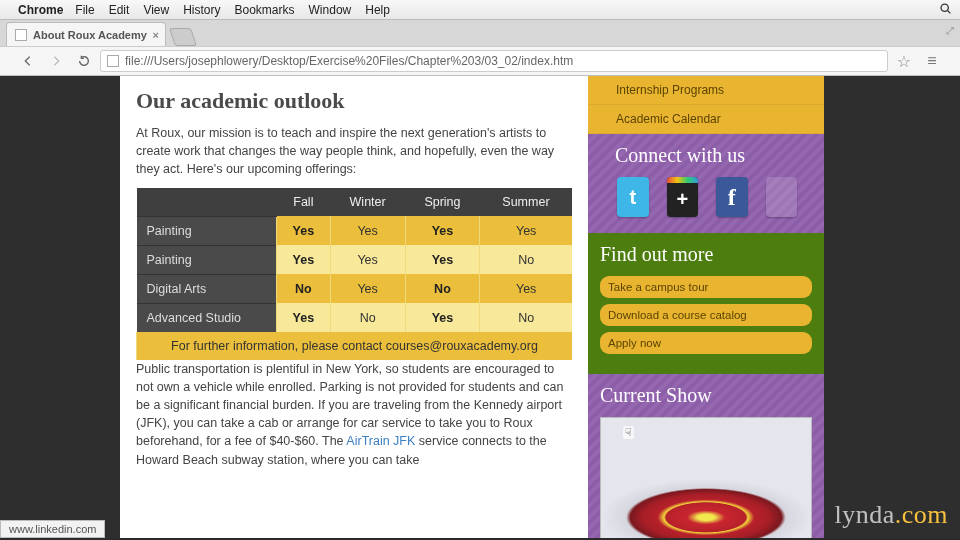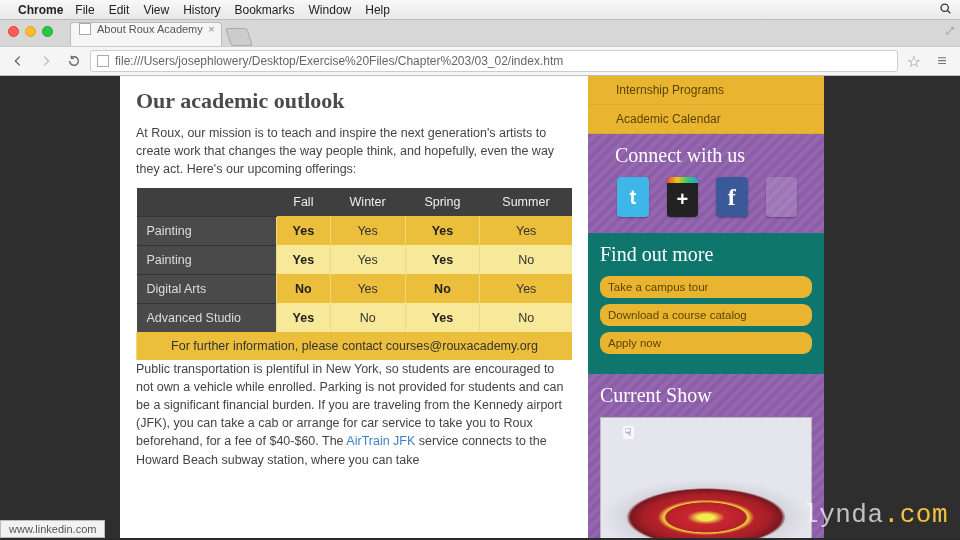--- a/index.html
+++ b/index.html
@@ -14,27 +14,27 @@
 .mac-menubar .search svg { width: 13px; height: 13px; }
 
 
 .chrome-window { background: #fff; }
 .tabbar { height: 26px; background: #d7d7d7; display: flex; align-items: flex-end; padding-left: 6px; position: relative; }
 .traffic { position: absolute; left: 8px; top: 6px; display: flex; gap: 6px; }
 .traffic span { width: 11px; height: 11px; border-radius: 50%; display: inline-block; }
 .traffic .r { background: #ff5f57; border:1px solid #e23f34;}
 .traffic .y { background: #ffbd2e; border:1px solid #e0a022;}
 .traffic .g { background: #28c940; border:1px solid #1fa52f;}
-.tab { margin-left: 64px; height: 24px; background: #f5f5f5; border: 1px solid #bcbcbc; border-bottom: none; border-radius: 4px 4px 0 0; display: flex; align-items: flex-start; padding: 0 18px 0 8px; font-size: 11px; color: #555; position: relative; min-width: 140px; }
+.tab { height: 24px; background: #f5f5f5; border: 1px solid #bcbcbc; border-bottom: none; border-radius: 4px 4px 0 0; display: flex; align-items: center; padding: 0 18px 0 8px; font-size: 11px; color: #555; position: relative; min-width: 140px; font-weight: bold; }
 .tab .fav { width: 12px; height: 12px; border: 1px solid #aaa; margin-right: 6px; background: #fff; }
 .tab .close { position: absolute; right: 6px; color: #888; font-size: 11px; }
 .newtab { width: 22px; height: 18px; background: #ccc; border: 1px solid #aaa; margin-left: 6px; border-radius: 3px; transform: skewX(18deg); }
 .tabbar .winmax { position:absolute; right:6px; top:5px; color:#888; font-size:10px;}
 
-.toolbar { height: 30px; background: #f5f5f5; border-top: 1px solid #ccc; border-bottom: 1px solid #bfbfbf; display: flex; align-items: center; padding: 0 6px; gap: 4px; }
+.toolbar { height: 30px; background: #f5f5f5; border-top: 1px solid #ccc; border-bottom: 1px solid #bfbfbf; display: flex; align-items: center; padding: 0 16px; gap: 4px; }
 .tbtn { width: 24px; height: 22px; display: flex; align-items: center; justify-content: center; color: #666; border-radius:3px;}
 .tbtn svg { width: 14px; height: 14px; }
 .omnibox { flex: 1; height: 22px; border: 1px solid #ccc; border-radius: 3px; background: #fff; display: flex; align-items: center; padding: 0 6px; font-size: 12px; color: #666; }
 .omnibox .page-icon { width: 12px; height: 12px; border: 1px solid #aaa; margin-right: 6px; }
 .star { color: #888; }
 .menu-icon { color:#777; }
 
 
 .viewport { height: calc(540px - 22px - 26px - 30px); overflow: hidden; background: #2e2e2e; position: relative; }
 .page { width: 720px; margin: 0 auto; display: flex; gap: 0; }
@@ -61,29 +61,29 @@
 .w-purple { background: repeating-linear-gradient(135deg,#8c5ea8,#8c5ea8 4px,#9667b1 4px,#9667b1 8px); padding: 10px 27px 16px; }
 .w-purple h3, .w-blue h3, .w-blue2 h3 { font-family: Georgia, serif; font-weight: normal; color: #fff; font-size: 20px; margin-bottom: 10px; }
 .social-row { display: flex; gap: 18px; padding-left:2px;}
 .social { width: 40px; height: 40px; border-radius: 4px; display: flex; align-items: center; justify-content: center; color: #fff; font-weight: bold; box-shadow: 0 1px 2px rgba(0,0,0,.3); }
 .soc-tw { background: #3fb6e8; font-size: 20px; }
 .soc-gp { background: #222; position: relative; }
 .soc-gp .stripe { position:absolute; top:0; left:0; right:0; height:6px; background: linear-gradient(90deg,#e74c3c,#f1c40f,#2ecc71,#3498db); border-radius:4px 4px 0 0;}
 .soc-gp .plus { font-size: 20px; margin-top:4px;}
 .soc-fb { background: #3b5998; font-size: 24px; font-family: Georgia,serif;}
 .soc-blank { background: rgba(255,255,255,.15); }
-.w-blue { background: #0f766e; padding: 10px 12px 14px; }
+.w-blue { background: #4d7c0f; padding: 10px 12px 14px; }
 .w-blue .ylink { display: block; background: #e9b531; color: #5b4400; font-size: 11.5px; padding: 5px 8px; margin-bottom: 6px; text-decoration: none; border-radius: 9px; }
 .w-blue2 { background: repeating-linear-gradient(135deg,#8c5ea8,#8c5ea8 4px,#9667b1 4px,#9667b1 8px); padding: 10px 12px 0; }
 .show-img { width: 100%; height: 140px; background: radial-gradient(closest-side at 50% 72%, #f2e94e 0%, #f2e94e 8%, #c9262f 18%, #b7212a 38%, #f2d33a 40%, #b7212a 46%, #a71e27 60%, #7a181f 72%, #d6d6de 76%, #e5e5ee 100%); border: 1px solid #bbb; margin-top: 6px; position:relative;}
 .cursor-hand { position:absolute; left:22px; top:8px; font-size:11px; color:#444; background:rgba(255,255,255,.7); padding:0 2px; border-radius:2px;}
 
 
 .statusbar { position: absolute; left: 0; bottom: 0; background: #f2f2f2; border: 1px solid #bbb; font-size: 11px; color: #555; padding: 2px 8px; }
-.watermark { position: absolute; right: 12px; bottom: 8px; color: rgba(255,255,255,.7); font-size: 26px; font-family: Liberation Mono, monospace; letter-spacing: .5px; }
+.watermark { position: absolute; right: 12px; bottom: 8px; color: rgba(255,255,255,.7); font-size: 26px; font-family: Liberation Serif, serif; letter-spacing: .5px; }
 .watermark .dot { color: #f6c23e; }
 </style>
 </head>
 <body>
 
 <div class="mac-menubar">
   <span class="apple"></span>
   <span class="app">Chrome</span>
   <span class="item">File</span>
   <span class="item">Edit</span>

